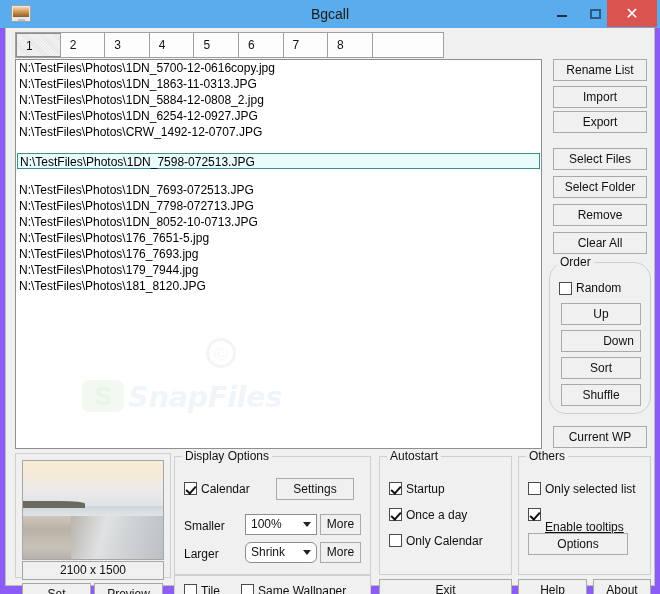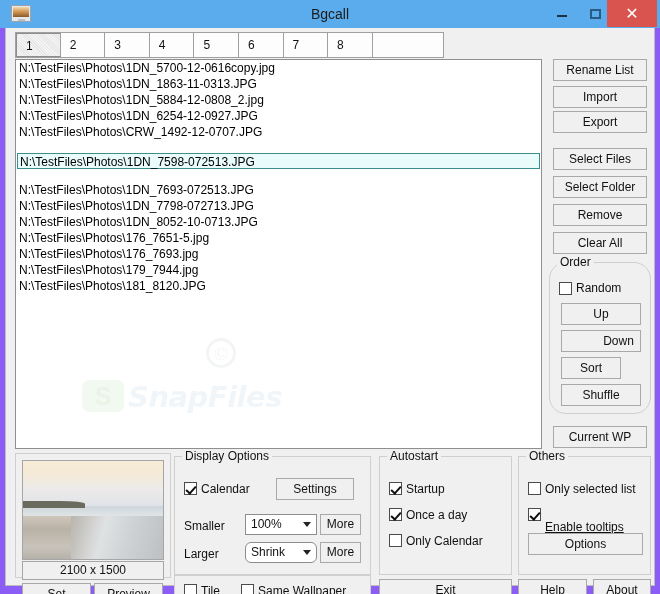--- a/index.html
+++ b/index.html
@@ -242,21 +242,21 @@
     <div class="rbtn" style="top:148px">Select Folder</div>
     <div class="rbtn" style="top:176px">Remove</div>
     <div class="rbtn" style="top:204px">Clear All</div>
 
     <div class="group" style="left:543px;top:234px;width:102px;height:152px;border-radius:17px;">
       <span class="glabel">Order</span>
       <div class="cb" style="left:9px;top:19px;"></div>
       <span class="cblabel" style="left:26px;top:19px;">Random</span>
       <div class="smallbtn" style="left:11px;top:40px;width:80px;">Up</div>
       <div class="smallbtn" style="left:11px;top:67px;width:80px;padding-left:35px;">Down</div>
-      <div class="smallbtn" style="left:11px;top:94px;width:60px;">Sort</div>
+      <div class="smallbtn" style="left:11px;top:94px;width:80px;">Sort</div>
       <div class="smallbtn" style="left:11px;top:121px;width:80px;">Shuffle</div>
     </div>
 
     <div class="rbtn" style="top:398px">Current WP</div>
 
     <div class="panel" style="left:9px;top:425px;width:156px;height:125px;"></div>
     <div class="preview-img">
       <div class="sky"></div>
         <div class="sea"></div>
         <div class="headland"></div>
@@ -304,21 +304,21 @@
       <div class="cb" style="left:9px;top:77px;"></div>
       <span class="cblabel" style="left:26px;top:78px;">Only Calendar</span>
     </div>
 
     <div class="group" style="left:512px;top:428px;width:133px;height:119px;">
       <span class="glabel">Others</span>
       <div class="cb" style="left:9px;top:25px;"></div>
       <span class="cblabel" style="left:26px;top:26px;">Only selected list</span>
       <div class="cb on" style="left:9px;top:51px;"></div>
       <span class="cblabel" style="left:26px;top:64px;text-decoration:underline;">Enable tooltips</span>
-      <div class="smallbtn" style="left:9px;top:76px;width:115px;">Options</div>
+      <div class="smallbtn" style="left:9px;top:76px;width:100px;">Options</div>
     </div>
 
     <div class="smallbtn" style="left:373px;top:551px;width:133px;">Exit</div>
     <div class="smallbtn" style="left:512px;top:551px;width:69px;">Help</div>
     <div class="smallbtn" style="left:587px;top:551px;width:58px;">About</div>
 
   </div>
 </div>
 
 </body></html>

